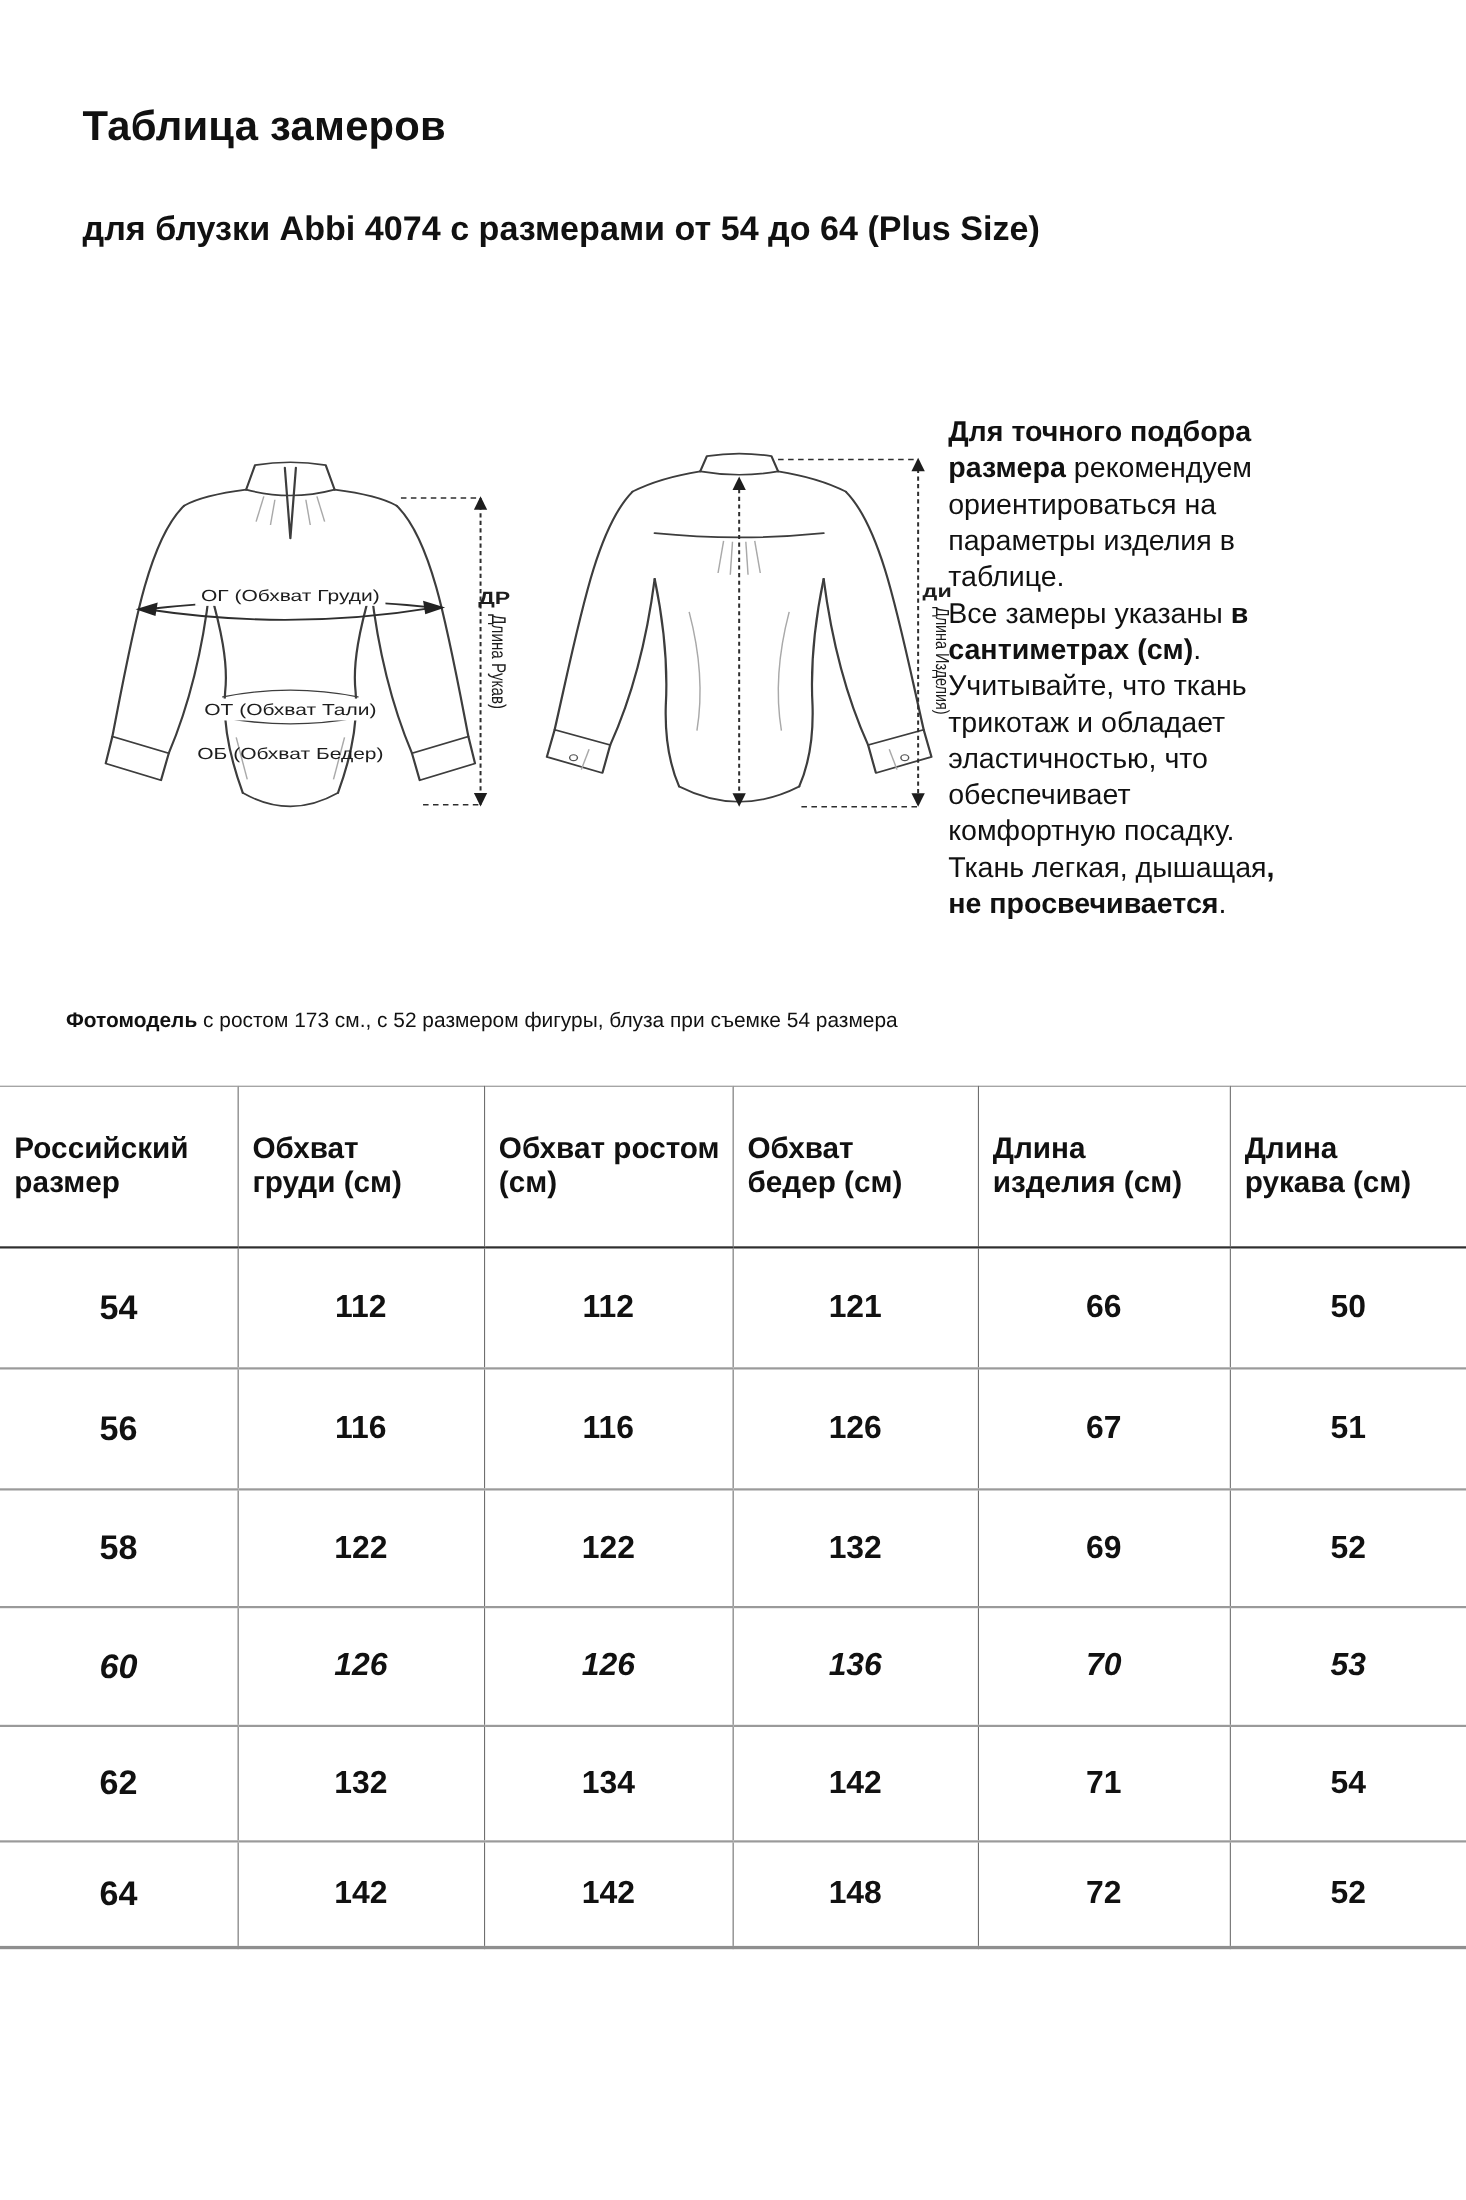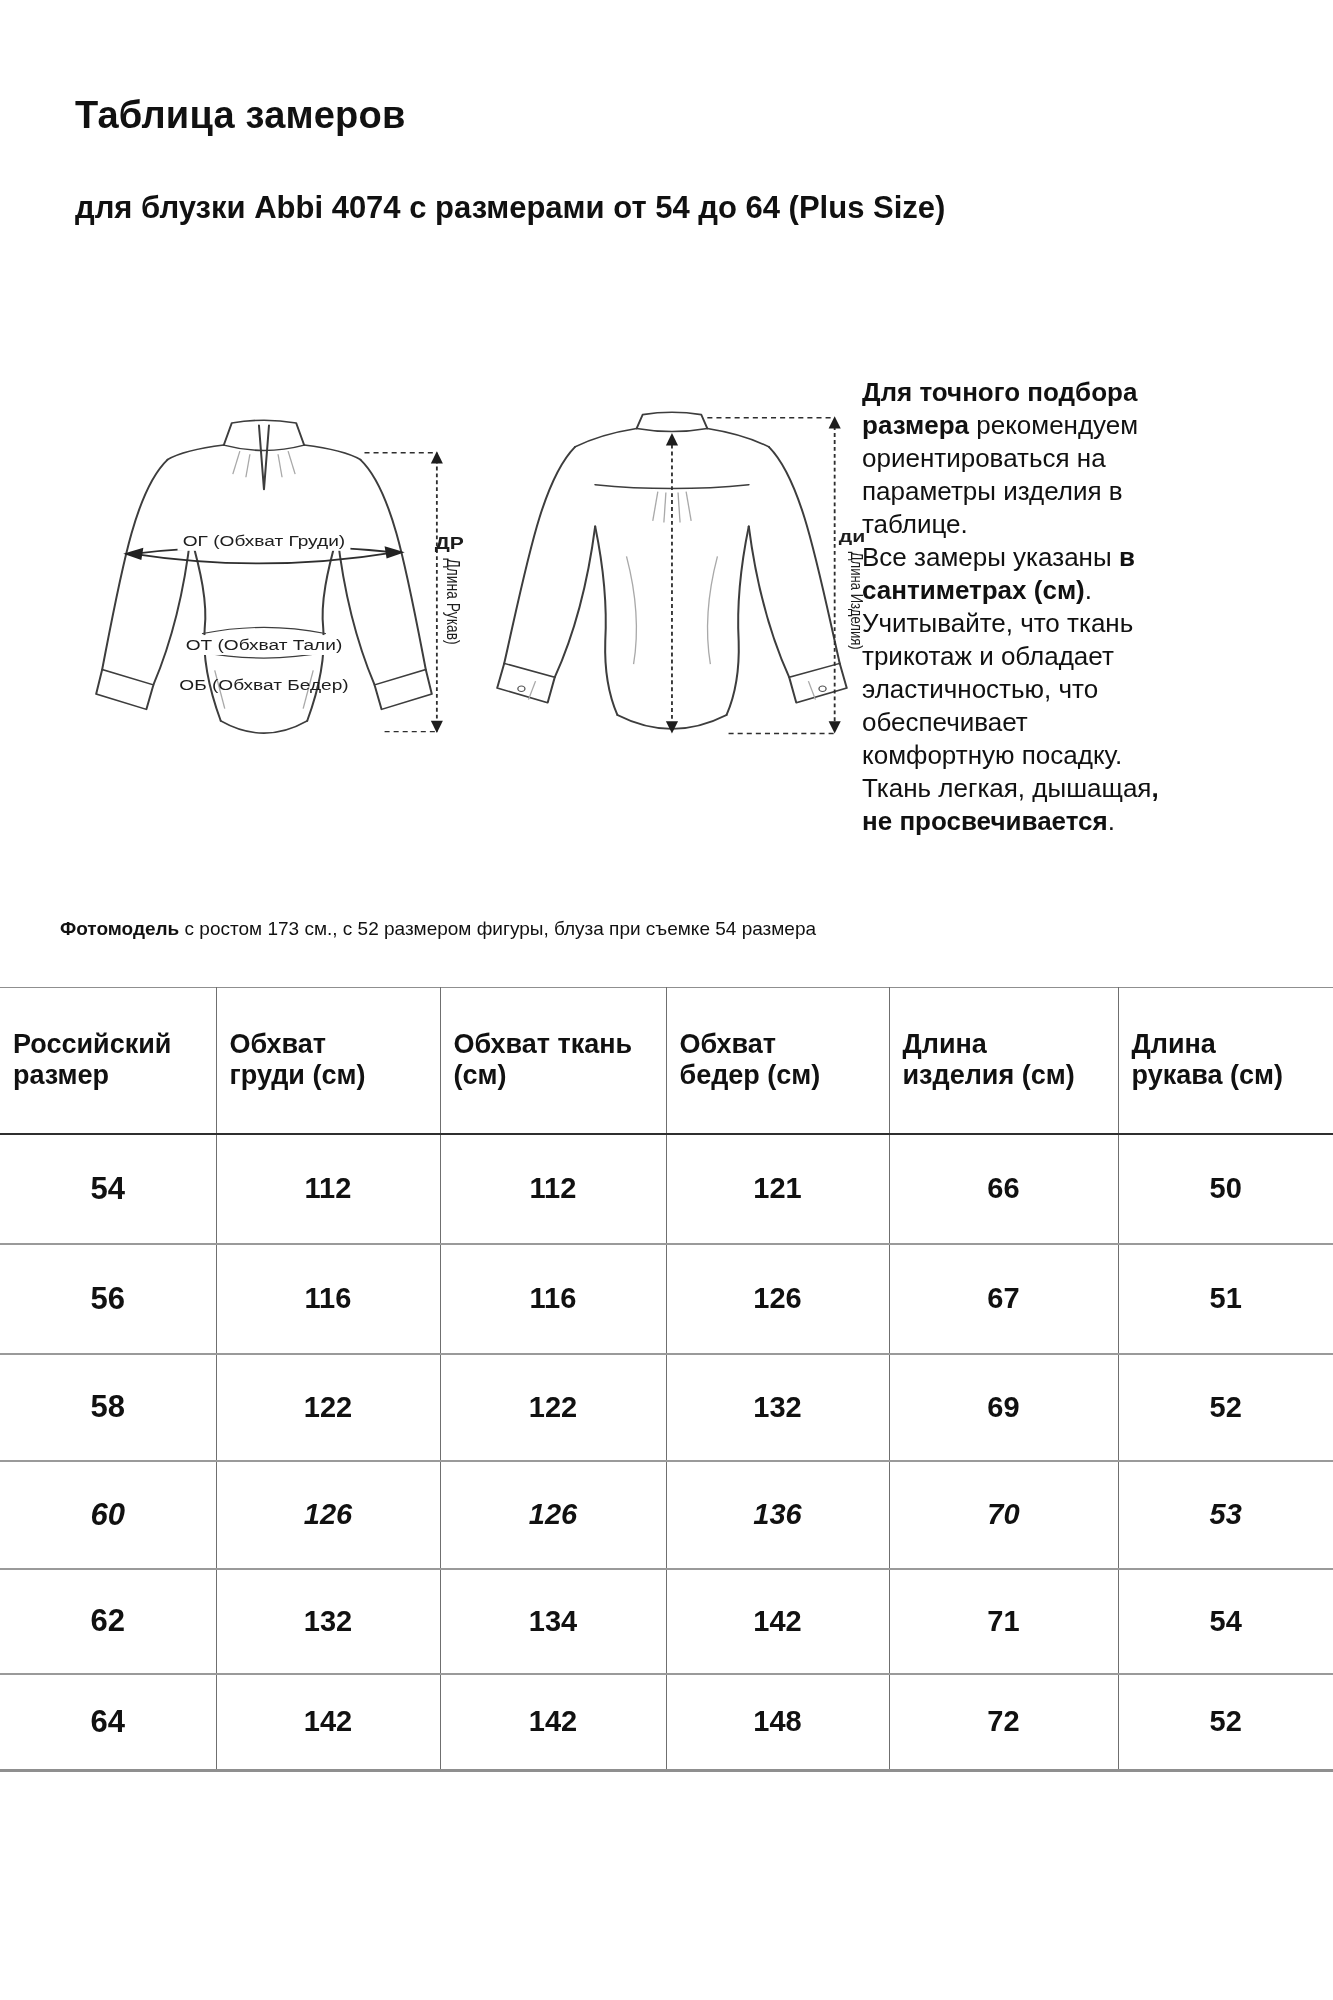--- a/index.html
+++ b/index.html
@@ -177,21 +177,21 @@
       <col style="width:223px">
         <col style="width:229px">
         <col style="width:215px">
     </colgroup>
     <thead>
         <tr>
           <th>Российский
 размер</th>
           <th>Обхват
 груди (см)</th>
-          <th>Обхват ткань
+          <th>Обхват ростом
 (см)</th>
           <th>Обхват
 бедер (см)</th>
           <th>Длина
 изделия (см)</th>
           <th>Длина
 рукава (см)</th>
         </tr>
       </thead>
     <tbody>

